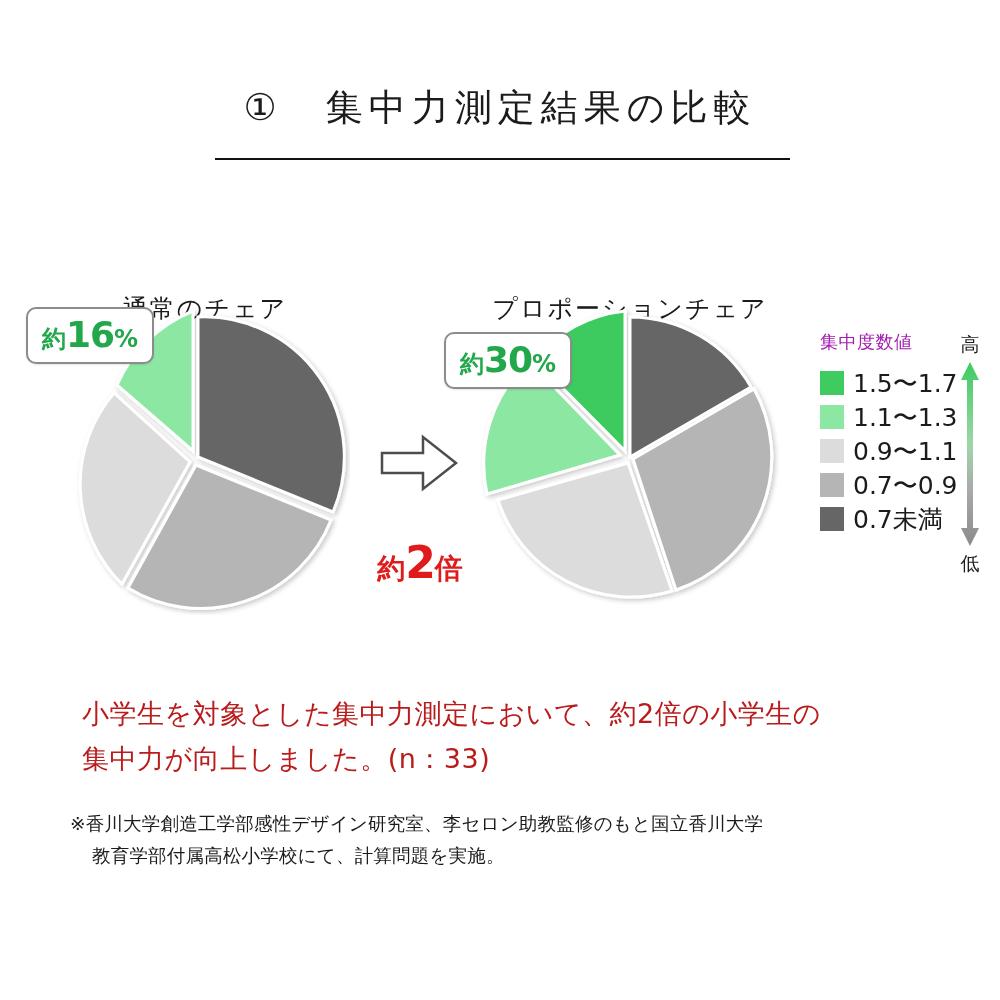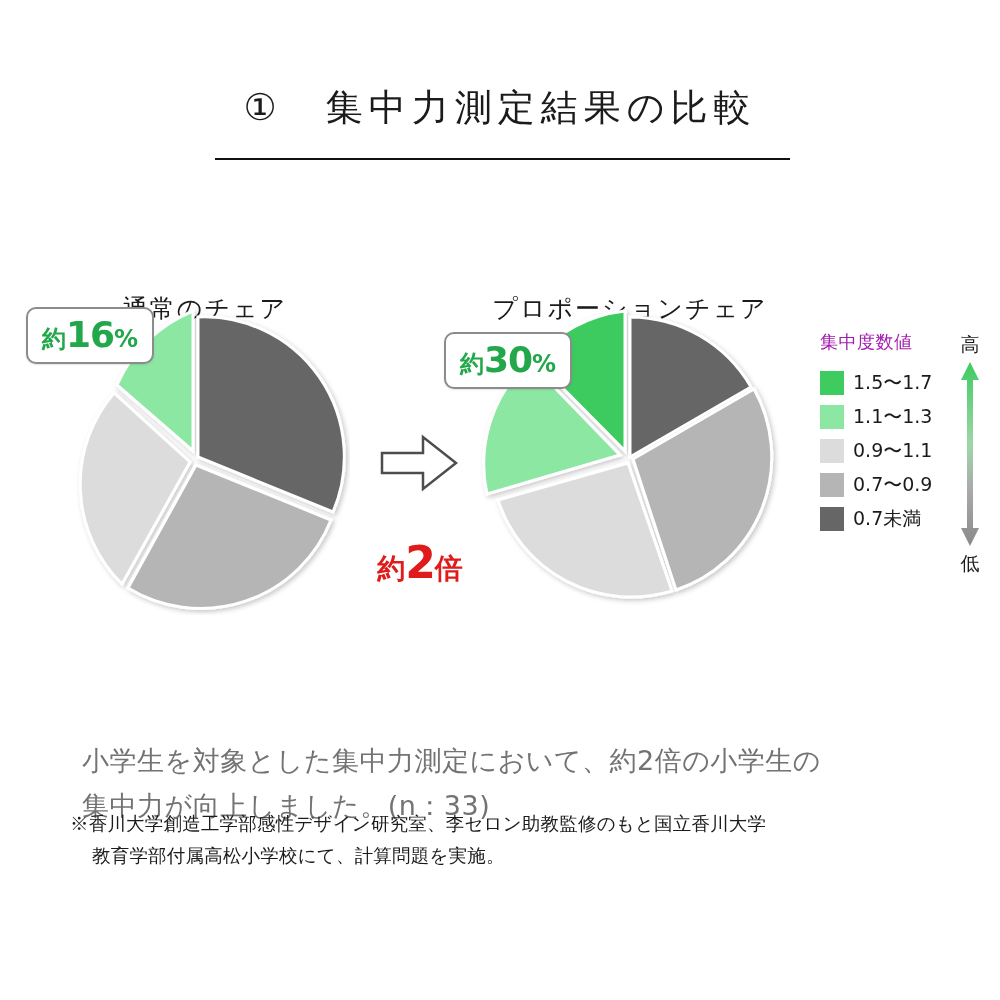--- a/index.html
+++ b/index.html
@@ -132,21 +132,21 @@
     align-items: center;
     height: 34px;
   }
   .legend-swatch {
     width: 24px;
     height: 24px;
     flex: 0 0 24px;
     margin-right: 9px;
   }
   .legend-label {
-    font-size: 19px;
+    font-size: 25px;
     color: #1b1b1b;
     white-space: nowrap;
     letter-spacing: 0;
   }
 
   
   .scale-arrow {
     position: absolute;
     left: 948px;
     top: 334px;
@@ -166,37 +166,35 @@
   .scale-bar svg { display: block; width: 100%; height: 100%; }
 
   
   .body-text {
     position: absolute;
     left: 82px;
     top: 692px;
     width: 860px;
     font-size: 27px;
     line-height: 1.65;
-    color: #737373;
+    color: #b91c1c;
     letter-spacing: 0.5px;
-    margin-top: 47px;
   }
   .body-line { white-space: nowrap; }
 
   
   .footnote {
     position: absolute;
     left: 70px;
     top: 808px;
     width: 880px;
     font-size: 18.5px;
     line-height: 1.75;
     color: #1b1b1b;
     letter-spacing: 0.2px;
-    font-family: Liberation Serif, serif;
   }
   .footnote-line { white-space: nowrap; }
   .footnote-line.indent { padding-left: 22px; }
 </style>
 </head>
 <body>
 
 <div class="title-block">
   <div class="title-text">①　集中力測定結果の比較</div>
 </div>

